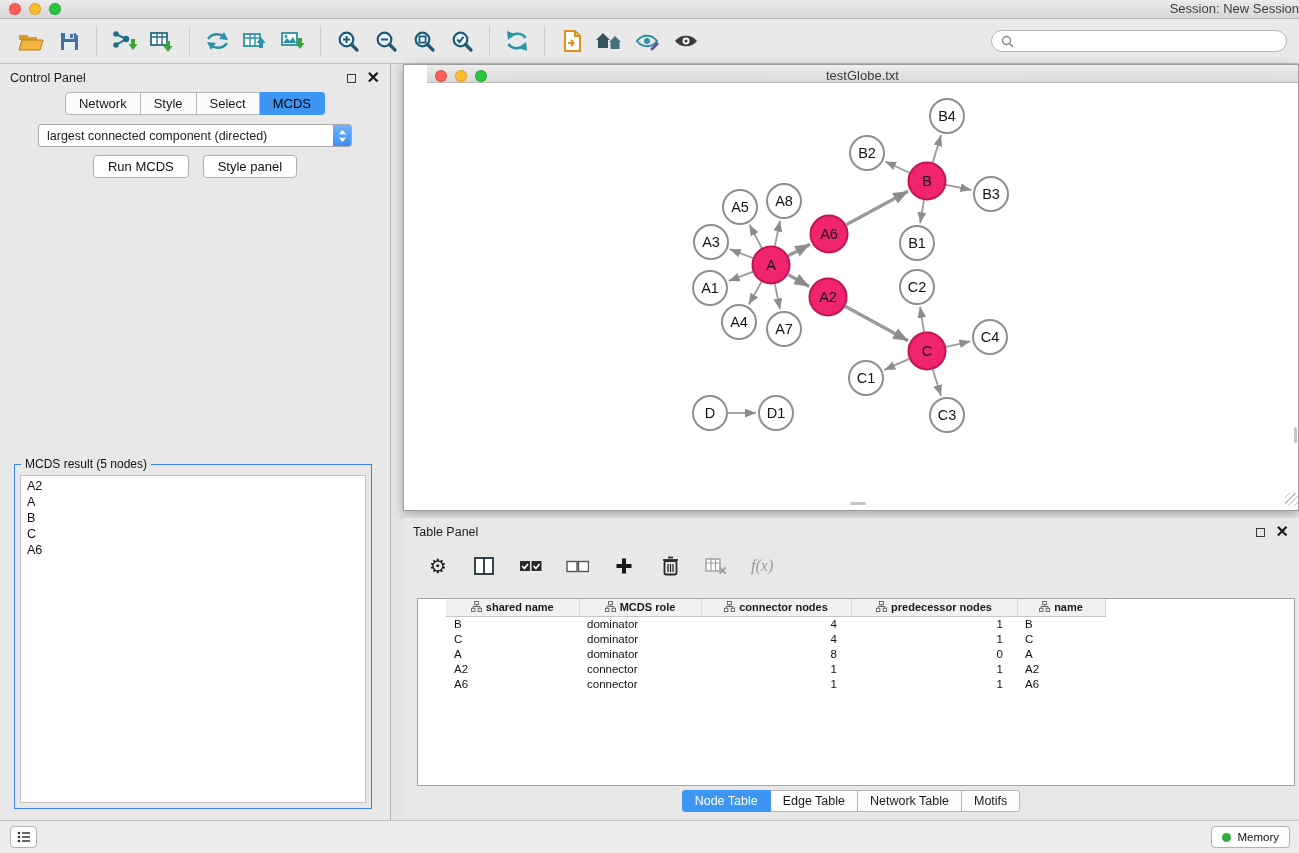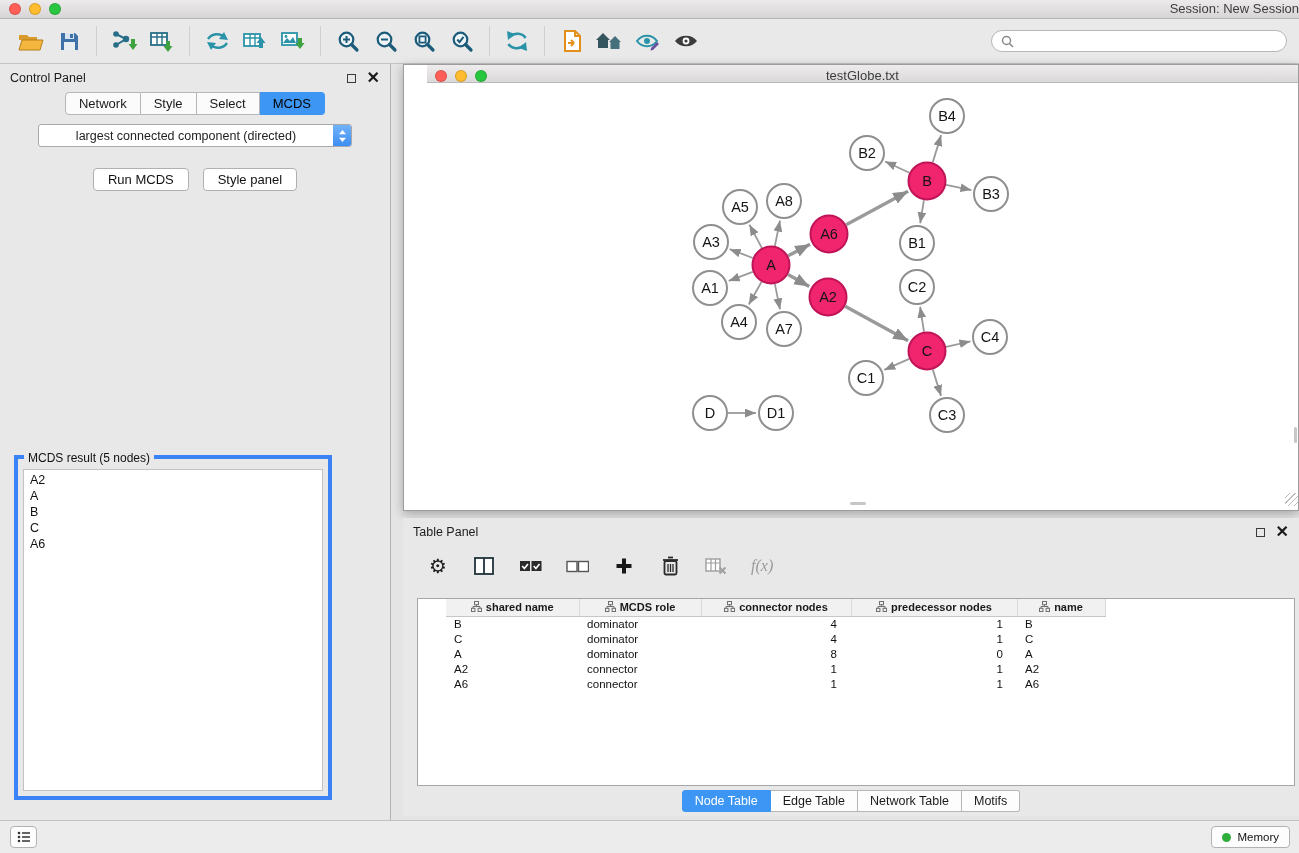--- a/index.html
+++ b/index.html
@@ -31,26 +31,26 @@
   .float-ico { width:9px; height:9px; border:1.6px solid #3a3a3a; display:inline-block; margin-right:11px; }
   .close-ico { font-size:16px; font-weight:bold; color:#1a1a1a; line-height:12px; }
   .cp-tabs { display:flex; justify-content:center; }
   .cp-tab { border:1px solid #b6b6b6; border-left:none; background:#fbfbfb; padding:3px 13px; font-size:13px; color:#1a1a1a; }
   .cp-tab:first-child { border-left:1px solid #b6b6b6; border-radius:4px 0 0 4px; }
   .cp-tab:last-child { border-radius:0 4px 4px 0; }
   .cp-tab.active { background:#3e96f4; border-color:#3e96f4; color:#000000; }
   .opt-label { text-align:center; margin-top:18px; font-size:13px; color:#111; }
   .cp-select { margin:9px auto 0; width:314px; height:23px; background:#fff; border:1px solid #a9a9a9;
     border-radius:3px; display:flex; align-items:center; overflow:hidden; }
-  .cp-select .val { flex:1; padding:0 20px; font-size:12.5px; white-space:nowrap;text-align:center; }
+  .cp-select .val { flex:1; padding:0 8px; font-size:12.5px; white-space:nowrap; }
   .cp-select .stepper { width:18px; height:23px; background:linear-gradient(#74b5fa,#3c8cf2);
     display:flex; align-items:center; justify-content:center; border-radius:0 2px 2px 0; }
-  .cp-buttons { display:flex; justify-content:center; gap:14px; margin-top:21px; }
+  .cp-buttons { display:flex; justify-content:center; gap:14px; margin-top:8px; }
   .cp-btn { background:#fff; border:1px solid #b0b0b0; border-radius:4px; padding:3px 14px; font-size:13px; color:#111; }
-  .result-group { position:absolute; left:14px; top:391px; width:318px; height:345px; border:4px solid #3b82f6; }
+  .result-group { position:absolute; left:14px; top:400px; width:358px; height:345px; border:1px solid #3b82f6; }
   .result-legend { position:absolute; top:-8px; left:6px; background:#e8e8e8; padding:0 4px; font-size:12px; color:#111; }
   .result-list { position:absolute; left:5px; right:5px; top:10px; bottom:5px; background:#fff;
     border:1px solid #c2c2c2; padding:2px 0; overflow:hidden; }
   .result-item { font-size:12.5px; line-height:16px; padding:0 6px; color:#111; }
 
   
   .net-window { position:absolute; left:403px; top:64px; width:896px; height:447px; background:#fff;
     border:1px solid #9c9c9c; box-shadow:0 3px 10px rgba(0,0,0,.28); }
   .net-titlebar { height:18px; background:linear-gradient(#eeecec,#dad8d8); border-bottom:1px solid #b9b9b9; position:relative;margin-left:23px; }
   .net-titlebar .traffic { top:5px; left:8px; }

